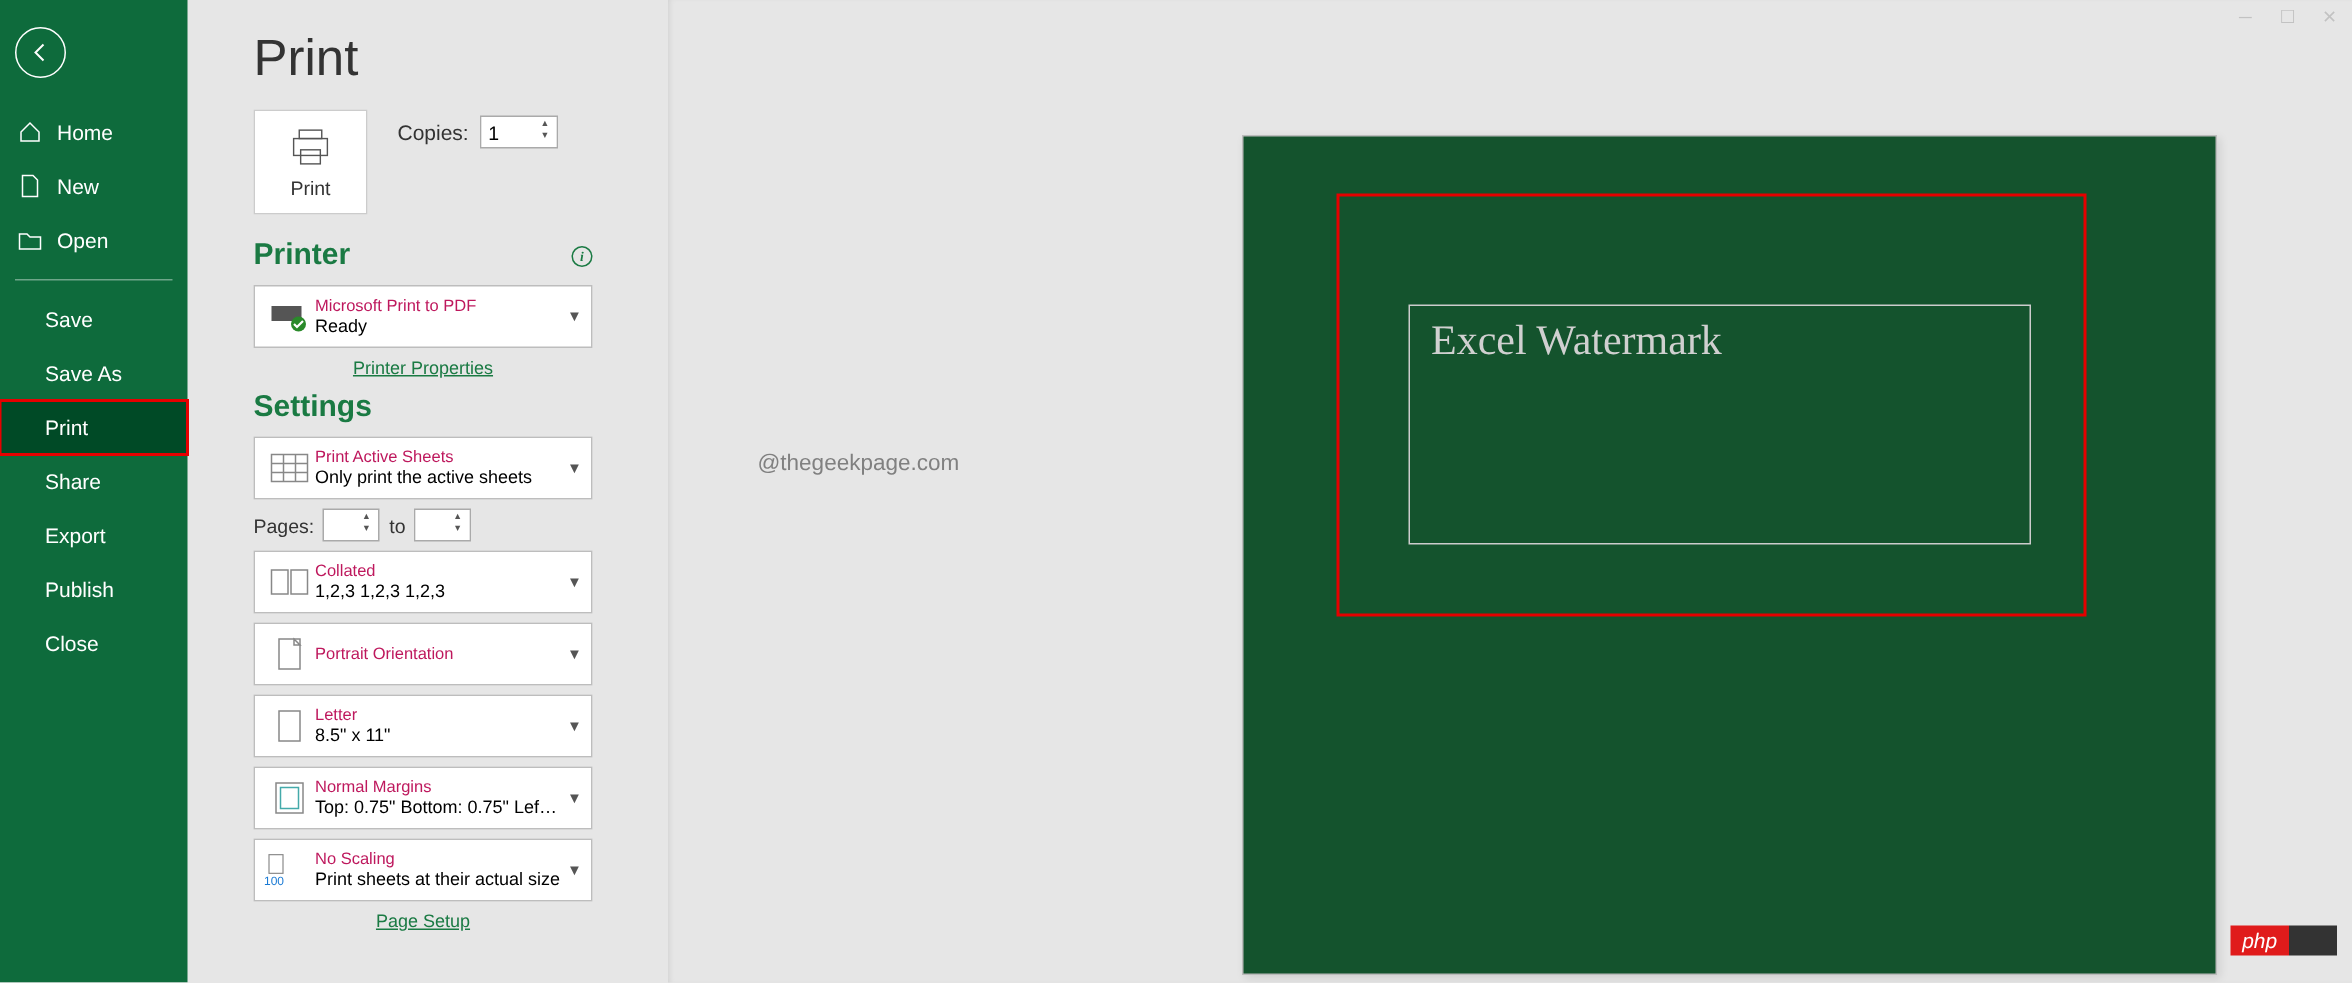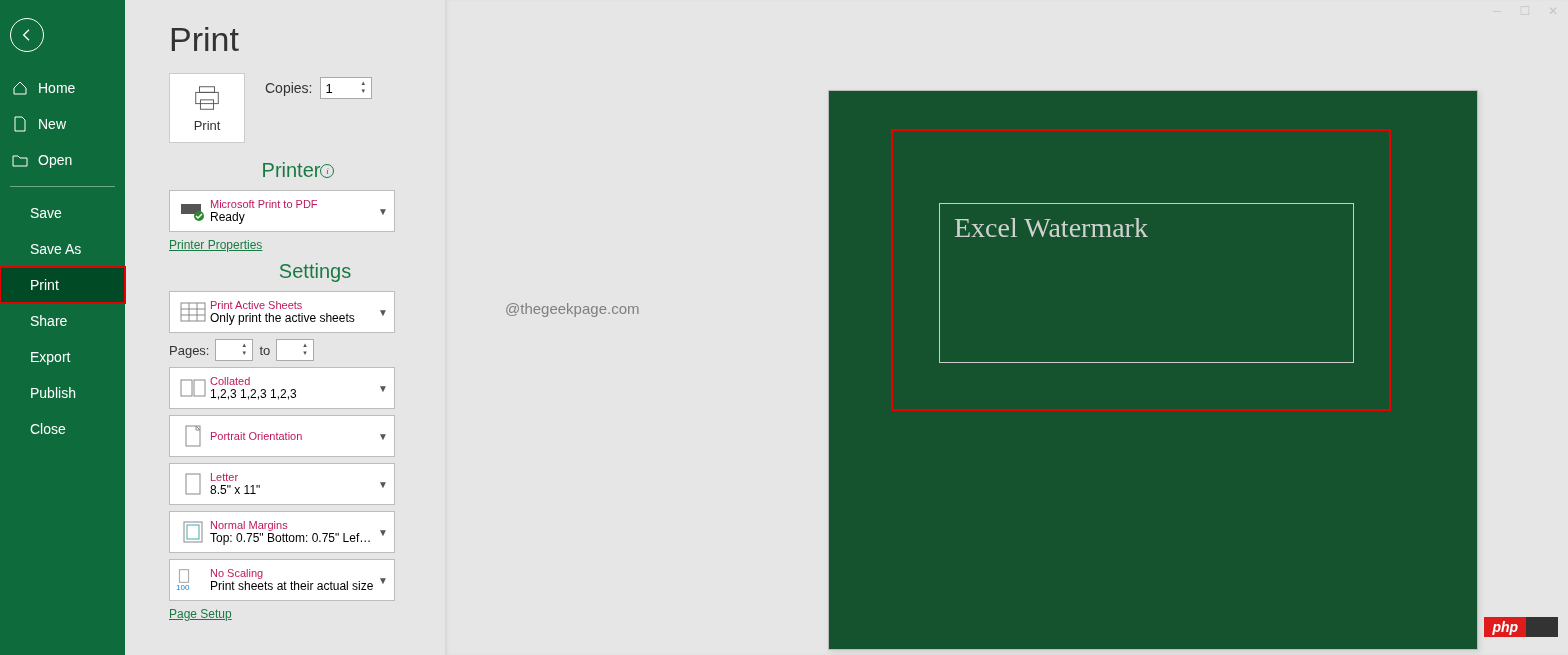--- a/index.html
+++ b/index.html
@@ -26,44 +26,44 @@
     .print-btn-label { font-size: 13px; color: #333; }
     .copies-wrap { display: flex; align-items: center; gap: 8px; margin-top: 4px; }
     .copies-label { font-size: 14px; color: #333; }
     .spinner { position: relative; display: inline-block; border: 1px solid #aaa; background: #fff; height: 22px; }
     .spinner input { border: none; outline: none; height: 20px; font-size: 13px; padding: 0 14px 0 4px; }
     .spinner .arrows { position: absolute; right: 2px; top: 1px; display: flex; flex-direction: column; gap: 0; }
     .spinner .arrow { width: 8px; height: 8px; font-size: 7px; line-height: 7px; color: #555; cursor: pointer; }
     .spin-copies input { width: 50px; }
     .spin-page input { width: 36px; }
 
-    .section-title { color: #1a7a43; font-size: 20px; font-weight: 400; margin: 6px 0 8px 16px; display: flex; align-items: center; justify-content: center; width: 226px; }
+    .section-title { color: #1a7a43; font-size: 20px; font-weight: 700; margin: 6px 0 8px 0; display: flex; align-items: center; justify-content: space-between; width: 226px; }
     .info-icon { width: 14px; height: 14px; border: 1px solid #1a7a43; border-radius: 50%; display: inline-flex; align-items: center; justify-content: center; font-size: 9px; color: #1a7a43; font-style: italic; font-family: Georgia, serif; }
 
     .dropdown { width: 226px; border: 1px solid #bdbdbd; background: #fff; display: flex; align-items: center; padding: 4px 6px; margin-bottom: 6px; cursor: pointer; position: relative; height: 42px; }
     .dd-icon { width: 34px; display: flex; align-items: flex-start; justify-content: center; flex-shrink: 0; }
     .dd-text { flex: 1; overflow: hidden; }
     .dd-title { font-size: 11px; color: #be185d; white-space: nowrap; overflow: hidden; text-overflow: ellipsis; }
     .dd-sub { font-size: 12px; color: #000000; white-space: nowrap; overflow: hidden; text-overflow: ellipsis; }
     .dd-caret { width: 10px; color: #555; font-size: 10px; flex-shrink: 0; }
 
-    .link { color: #1a7a43; font-size: 12px; text-decoration: underline; text-align: left; display: block; width: 226px; margin-bottom: 8px; cursor: pointer; }
+    .link { color: #1a7a43; font-size: 12px; text-decoration: underline; text-align: center; display: block; width: 226px; margin-bottom: 8px; cursor: pointer; }
 
     .pages-row { display: flex; align-items: center; gap: 6px; font-size: 13px; color: #333; margin-bottom: 6px; }
 
     
     .preview-area { flex: 1; background: #e6e6e6; position: relative; padding: 90px 0 0 30px; box-shadow: inset 3px 0 5px -3px rgba(0,0,0,0.15); }
     .overlay-text { position: absolute; left: 60px; top: 300px; color: #808080; font-size: 15px; text-align: right; }
     .page { position: absolute; right: 90px; top: 90px; width: 650px; height: 560px; background: #14532d; border: 1px solid #bbb; box-shadow: 2px 2px 6px rgba(0,0,0,0.1); }
     .red-box { position: absolute; left: 62px; top: 38px; width: 500px; height: 282px; border: 2px solid #e60000; }
     .watermark-box { position: absolute; left: 46px; top: 72px; width: 415px; height: 160px; border: 1px solid #ccc; padding: 8px 14px; }
     .watermark-text { font-size: 28px; color: #d0d0d0; font-family: Georgia, "Times New Roman", serif; }
 
     .php-badge { position: absolute; right: 10px; bottom: 18px; display: flex; }
-    .php-left { background: #e01b1b; color: #fff; font-style: italic; font-weight: bold; padding: 2px 8px; font-size: 14px; }
+    .php-left { background: #e01b1b; color: #fff; font-style: italic; font-weight: normal; padding: 2px 8px; font-size: 14px; }
     .php-right { background: #333; color: #aaa; padding: 2px 14px; font-size: 14px; }
 
     .window-controls { position: absolute; right: 2px; top: 2px; display: flex; gap: 2px; opacity: 0.15; }
     .win-btn { width: 26px; height: 18px; display: flex; align-items: center; justify-content: center; font-size: 12px; }
   </style>
 </head>
 <body>
 
 <div class="sidebar">
   <div class="back-btn">

